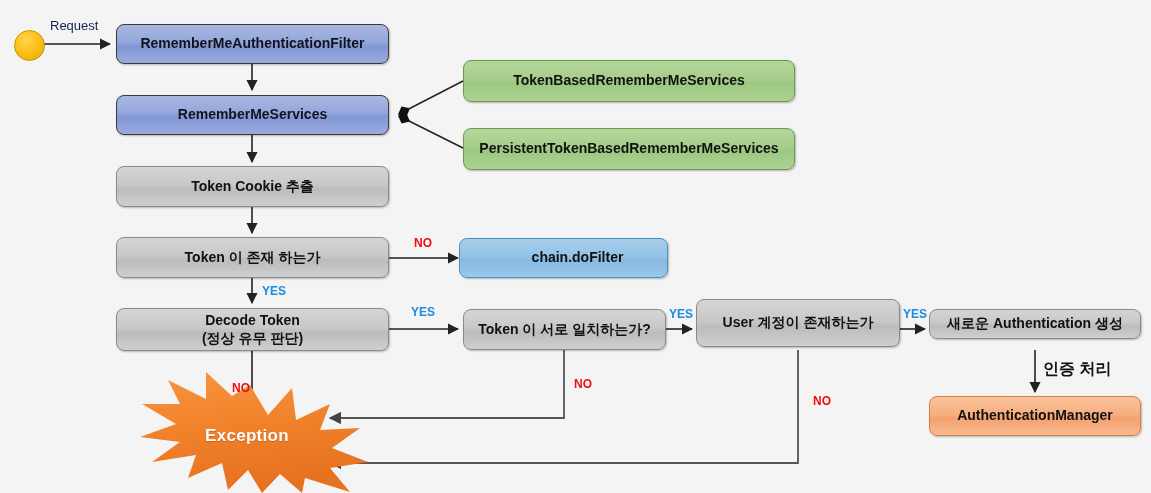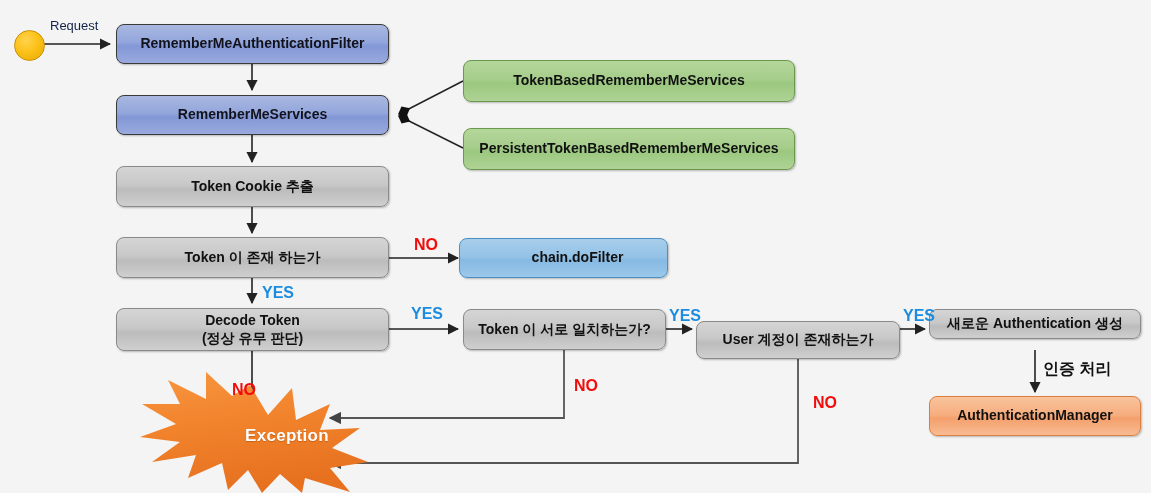--- a/index.html
+++ b/index.html
@@ -73,21 +73,21 @@
     position: absolute;
     width: 29px;
     height: 29px;
     border-radius: 50%;
     background: radial-gradient(circle at 38% 32%, #ffd34d 0%, #fcc21a 45%, #e8a900 100%);
     border: 1px solid #c99000;
     z-index: 3;
   }
   .edge-label {
     position: absolute;
-    font-size: 16px;
+    font-size: 12px;
     font-weight: bold;
     z-index: 4;
     white-space: nowrap;
   }
   .edge-label.no { color: #f20d0d; }
   .edge-label.yes { color: #1b8ce0; }
   .edge-label.plain {
     color: #12224a;
     font-weight: normal;
     font-size: 13px;
@@ -213,33 +213,33 @@
 
   <div class="node gray" style="left:116px; top:308px; width:273px; height:43px; flex-direction:column;">
     <span>Decode Token</span>
     <span class="sub">(정상 유무 판단)</span>
   </div>
 
   <div class="node gray" style="left:463px; top:309px; width:203px; height:41px;">
     <span>Token 이 서로 일치하는가?</span>
   </div>
 
-  <div class="node gray" style="left:696px; top:321px; width:204px; height:38px;">
+  <div class="node gray" style="left:696px; top:299px; width:204px; height:48px;">
     <span>User 계정이 존재하는가</span>
   </div>
 
   <div class="node gray" style="left:929px; top:309px; width:212px; height:30px;">
     <span>새로운 Authentication 생성</span>
   </div>
 
   <div class="node orange" style="left:929px; top:396px; width:212px; height:40px;">
     <span>AuthenticationManager</span>
   </div>
 
-  <div class="burst-label" style="left:205px; top:426px;margin-left:40px;">Exception</div>
+  <div class="burst-label" style="left:205px; top:426px;">Exception</div>
 
   <div class="edge-label no" style="left:414px; top:236px;">NO</div>
 
   <div class="edge-label yes" style="left:262px; top:284px;">YES</div>
 
   <div class="edge-label yes" style="left:411px; top:305px;">YES</div>
 
   <div class="edge-label yes" style="left:669px; top:307px;">YES</div>
 
   <div class="edge-label yes" style="left:903px; top:307px;">YES</div>

